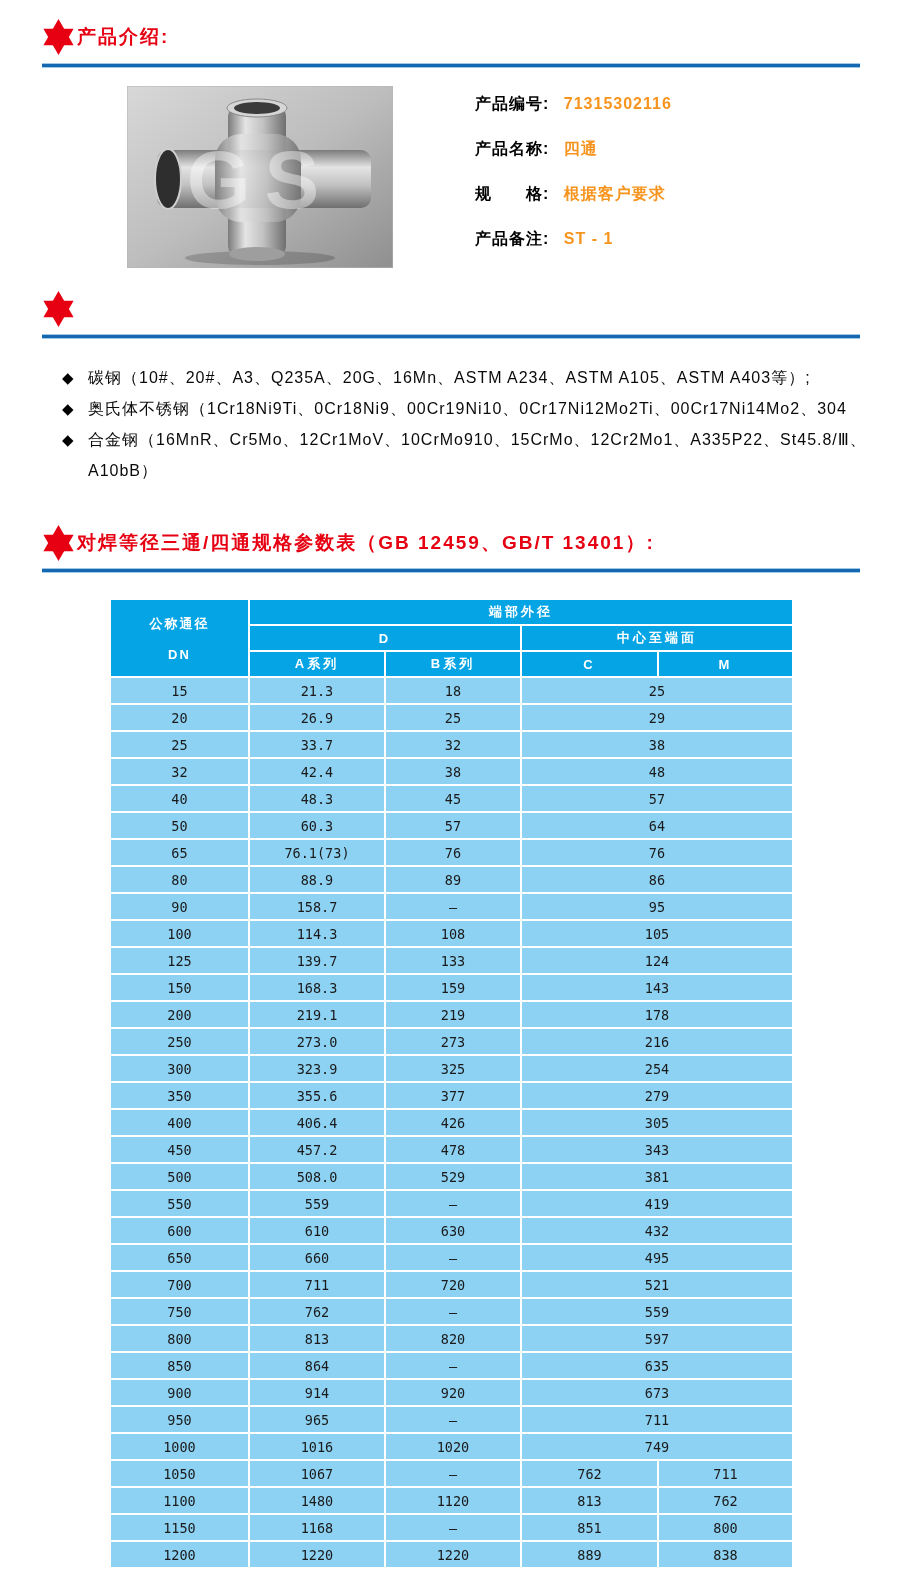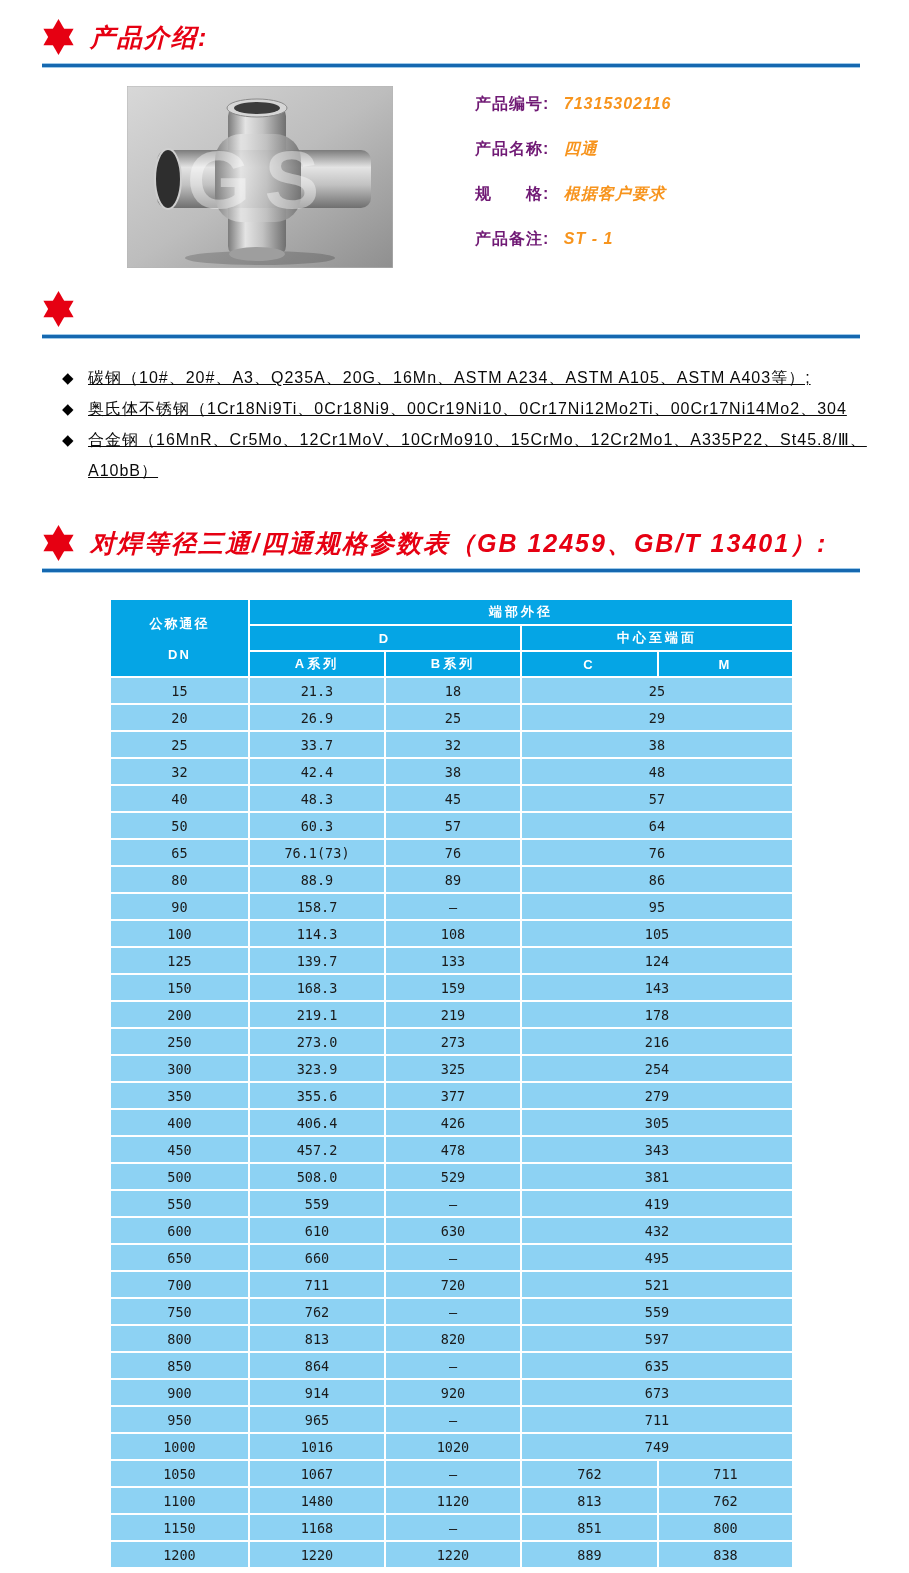--- a/index.html
+++ b/index.html
@@ -1,42 +1,42 @@
 <!DOCTYPE html>
 <html><head>
 <meta charset="utf-8">
 <style>
   html,body{margin:0;padding:0;background:#ffffff;}
   body{width:909px;font-family:"Liberation Sans","DejaVu Sans",sans-serif;color:#111;}
 
   
-  .heading{display:flex;align-items:center;gap:13px;margin-left:40px;color:#e60012;
-           font-size:25px;font-weight:bold;letter-spacing:2px;line-height:34px;font-style:italic;}
+  .heading{display:flex;align-items:center;gap:0;margin-left:40px;color:#e60012;
+           font-size:19px;font-weight:bold;letter-spacing:2px;line-height:34px;}
   .heading .star{flex:0 0 auto;}
   .rule{margin-left:42px;width:818px;height:5px;
         background:linear-gradient(to bottom,#9ec9e9 0,#9ec9e9 1px,#1568b0 1px,#1568b0 4px,#9ec9e9 4px,#9ec9e9 5px);}
   .h-intro{margin-top:18px;}
   .rule1{margin-top:7px;}
 
   
   .product-row{display:flex;margin-left:127px;margin-top:18px;}
   .product-image{width:266px;height:134px;position:relative;flex:0 0 auto;text-decoration:underline;}
   .product-info{margin-left:82px;padding-top:8px;}
   .info-row{height:17px;margin-bottom:28px;font-size:16px;font-weight:bold;white-space:nowrap;}
-  .info-row .label{color:#701a75;letter-spacing:1px;}
-  .info-row .value{color:#f7941d;margin-left:10px;letter-spacing:1px;font-style:italic;}
+  .info-row .label{color:#000000;letter-spacing:1px;}
+  .info-row .value{color:#f7941d;margin-left:10px;letter-spacing:1px;}
 
   .h-materials{margin-top:16px;}
   .rule2{margin-top:6px;}
 
   
   .bullets{margin:23px 0 0 62px;font-size:16px;color:#0a0a0a;}
   .bullet{display:flex;}
   .bullet .diamond{width:26px;flex:0 0 auto;font-size:15px;line-height:31px;color:#000;}
-  .bullet-lines{line-height:31px;letter-spacing:1px;white-space:nowrap;font-weight:500;text-decoration:underline;}
+  .bullet-lines{line-height:31px;letter-spacing:1px;white-space:nowrap;font-weight:500;}
 
   .h-spec{margin-top:38px;text-align:right;}
   .rule3{margin-top:6px;}
 
   
   table.spec{margin:25px 0 24px 109px;width:683px;border-collapse:collapse;table-layout:fixed;}
   table.spec th{background:#05a5e5;color:#ffffff;font-size:13px;font-weight:bold;
                 letter-spacing:3px;border:2px solid #ffffff;height:22px;text-align:center;}
   table.spec td{background:#8dd2f3;color:#1a1a1a;font-size:13.5px;border:2px solid #ffffff;
                 height:23px;text-align:center;font-family:"DejaVu Sans Mono","Liberation Mono",monospace;}

